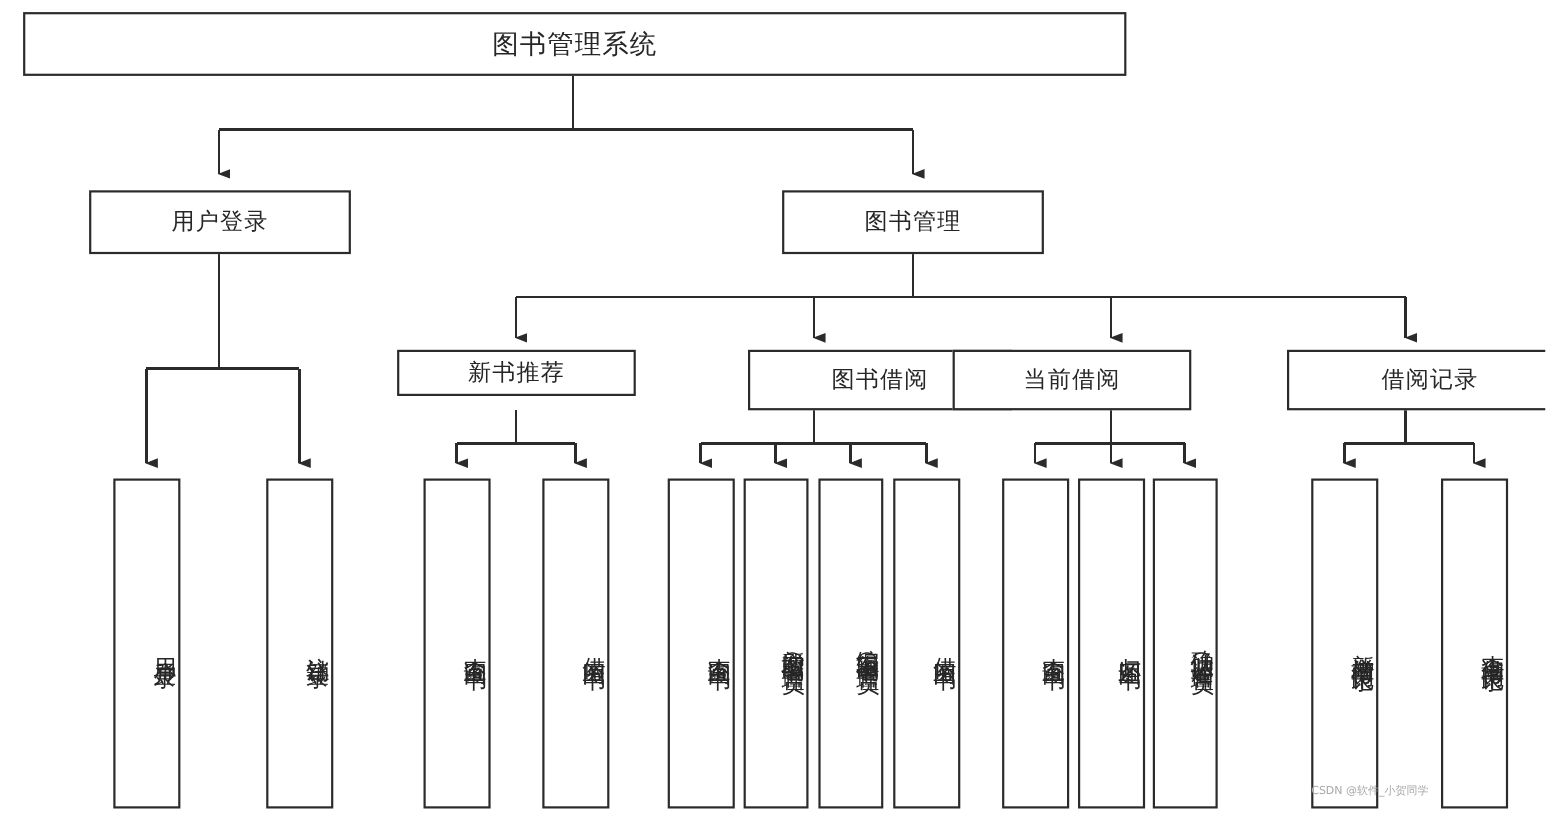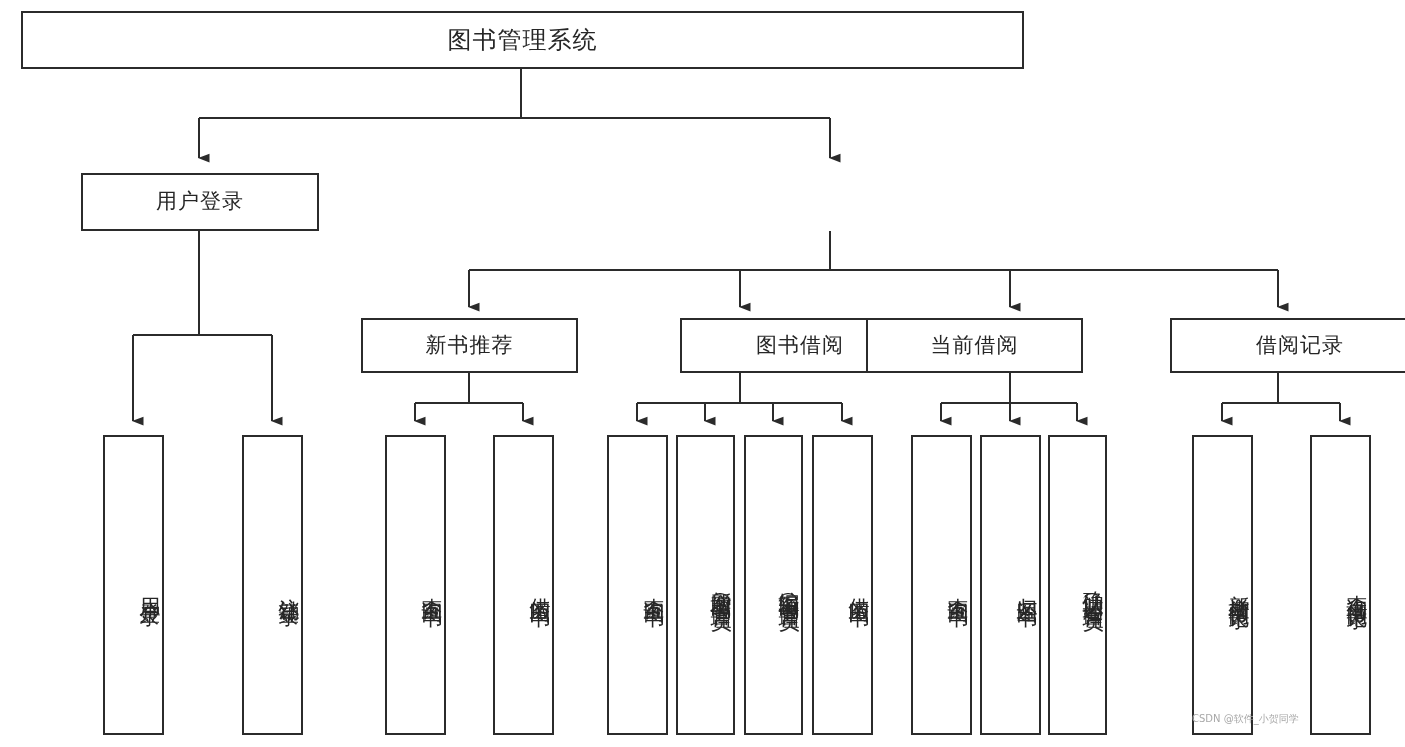--- a/index.html
+++ b/index.html
@@ -125,22 +125,23 @@
       <path d="M1222,403 L1222,421" marker-end="url(#arw)"></path>
       <path d="M1340,403 L1340,421" marker-end="url(#arw)"></path>
 
     </g>
   </svg>
 
   <div class="node h root" style="left:21px; top:11px; width:1003px; height:58px;">图书管理系统</div>
 
   <div class="node h" style="left:81px; top:173px; width:238px; height:58px;">用户登录</div>
 
+  <div class="node h" style="left:711px; top:173px; width:238px; height:58px;">图书管理</div>
 
-  <div class="node h" style="left:361px; top:318px; width:217px; height:55px;">新书推荐</div>
+  <div class="node h" style="left:361px; top:318px; width:217px; height:42px;">新书推荐</div>
 
   <div class="node h" style="left:632px; top:318px; width:240px; height:55px;margin-left:48px;">图书借阅</div>
 
   <div class="node h" style="left:866px; top:318px; width:217px; height:55px;">当前借阅</div>
 
   <div class="node h" style="left:1170px; top:318px; width:260px; height:55px;">借阅记录</div>
 
   <div class="node v" style="left:103px; top:435px; width:61px; height:300px;">
     <span class="vtxt">用户登录</span>
   </div>

